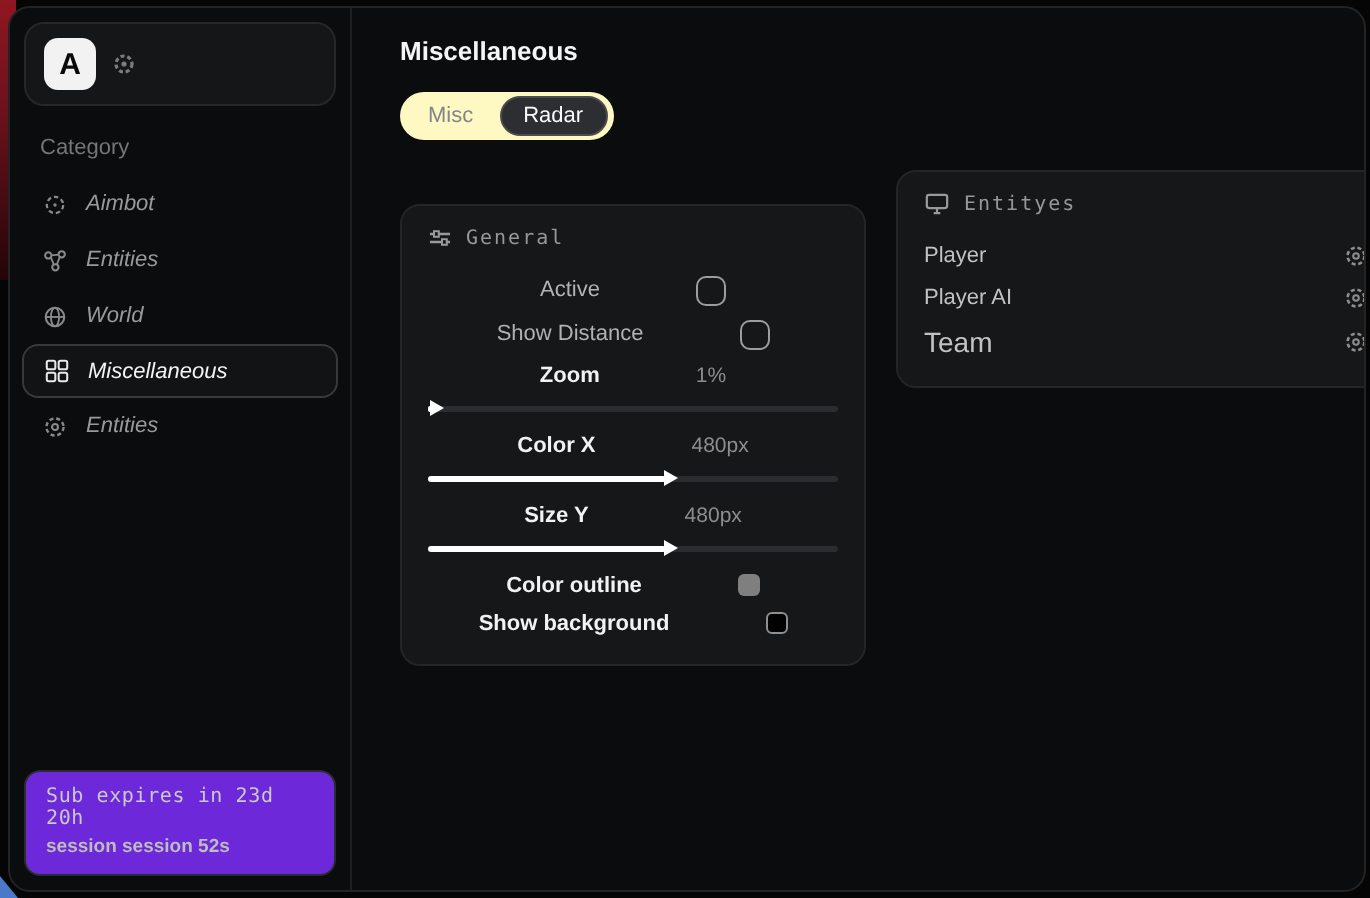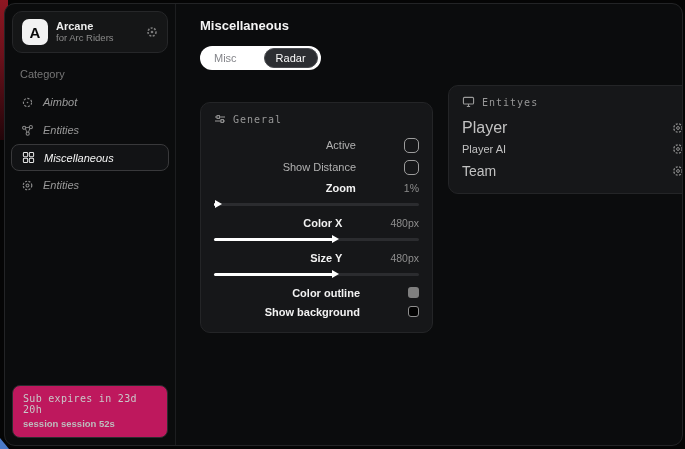--- a/index.html
+++ b/index.html
@@ -31,44 +31,44 @@
   .category { margin:15px 0 4px 15px; font-size:11px; color:#767676; }
 
   .nav { display:flex; flex-direction:column;font-style:italic; }
   .nav-item { height:28px; display:flex; align-items:center; gap:9px; padding-left:15px;
               color:#9a9a9a; font-size:11px; cursor:default; }
   .nav-item .ico { width:14px; height:14px; display:flex; align-items:center; justify-content:center; color:#8a8a8a; }
   .nav-item.sel { margin:0 6px; padding-left:9px; height:27px; background:#121315;
                   border:1px solid #39393b; border-radius:8px; color:#f4f4f4; }
   .nav-item.sel .ico { color:#e8e8e8; }
 
-  .sub-card { position:absolute; left:7px; right:7px; bottom:7px; background:#be185d;
+  .sub-card { position:absolute; left:7px; right:7px; bottom:7px; background:#6d28d9;
               border:1px solid #2b2c2e; border-radius:8px; padding:7px 10px 8px; }
   .sub-line1 { font-family:"DejaVu Sans Mono", monospace; font-size:10px; color:#c9c9c9; letter-spacing:0.3px; }
   .sub-line2 { margin-top:3px; font-size:9.5px; font-weight:bold; color:#bdbdbd; }
 
   
   .main { flex:1; padding:14px 16px 0 24px; }
   .page-title { font-size:13px; font-weight:bold; color:#f5f5f5; }
 
-  .tabs { margin-top:13px; display:inline-flex; align-items:center; gap:16px;
-          background:#ffffff; border-radius:999px; padding:2px 3px; }
+  .tabs { margin-top:13px; display:inline-flex; align-items:center; gap:2px;
+          background:#fef9c3; border-radius:999px; padding:2px 3px; }
   .tab { font-size:11px; padding:4px 11px; border-radius:999px; color:#84858a; cursor:default; }
   .tab.active { background:#2c2e32; border:1px solid #4a4c50; color:#fafafa; padding:3px 11px; }
 
   .panels { margin-top:15px; display:flex; gap:15px; align-items:flex-start; }
   .panel { background:#161719; border:1px solid #242527; border-radius:10px; padding:10px 13px 11px; }
   .panel.general { width:233px;margin-top:17px; }
   .panel.entities { width:273px; }
 
   .panel-head { display:flex; align-items:center; gap:7px; margin-bottom:9px;
                 font-family:"DejaVu Sans Mono", monospace; font-size:10px; letter-spacing:1px; color:#979797; }
   .panel-head .ico { color:#9a9a9a; display:flex; }
 
-  .row { display:flex; align-items:center; justify-content:flex-end; height:22px;gap:48px; }
+  .row { display:flex; align-items:center; justify-content:center; height:22px;gap:48px; }
   .row .lbl { font-size:11px; color:#b2b2b2; }
   .row .lbl.strong { color:#f2f2f2; font-weight:bold; }
   .row .val { font-size:10.5px; color:#8d8d8d; }
 
   .checkbox { width:15px; height:15px; border:1.5px solid #9d9d9d; border-radius:5px; background:transparent; }
 
   .slider { position:relative; height:10px; margin:1px 0 4px; display:flex; align-items:center; }
   .slider .track { position:relative; width:100%; height:3px; background:#2b2c2f; border-radius:2px; }
   .slider .fill { position:absolute; left:0; top:0; height:3px; background:#ffffff; border-radius:2px; }
   .slider .thumb { position:absolute; right:-6px; top:50%; transform:translateY(-50%);
@@ -90,24 +90,20 @@
 
 <div class="stage">
   <div class="bg-red"></div>
   <div class="bg-blue"></div>
 
   <div class="window">
 
     <div class="sidebar">
       <div class="brand-card">
         <div class="logo">A</div>
-        <div class="brand-text">
-          <div class="brand-name">Arcane</div>
-          <div class="brand-sub">for Arc Riders</div>
-        </div>
         <div class="brand-gear">
           <svg width="12" height="12" viewBox="0 0 12 12">
               <circle cx="6" cy="6" r="4" fill="none" stroke="currentColor" stroke-width="1.6" stroke-dasharray="2 1.4"></circle>
               <circle cx="6" cy="6" r="1.3" fill="currentColor"></circle>
             </svg>
         </div>
       </div>
 
       <div class="category">Category</div>
 
@@ -124,20 +120,30 @@
         <div class="nav-item">
           <span class="ico">
             <svg width="13" height="13" viewBox="0 0 14 14">
                 <circle cx="3.4" cy="4" r="1.7" fill="none" stroke="currentColor" stroke-width="1.1"></circle>
                 <circle cx="10.6" cy="3.4" r="1.7" fill="none" stroke="currentColor" stroke-width="1.1"></circle>
                 <circle cx="7.2" cy="10.4" r="1.7" fill="none" stroke="currentColor" stroke-width="1.1"></circle>
                 <path d="M4.8 5.2 L6.4 8.9 M9.6 4.8 L8 8.9 M5 4 L9 3.6" stroke="currentColor" stroke-width="1"></path>
               </svg>
           </span>
           <span>Entities</span>
+        </div>
+        <div class="nav-item">
+          <span class="ico">
+            <svg width="13" height="13" viewBox="0 0 14 14">
+                <circle cx="7" cy="7" r="5" fill="none" stroke="currentColor" stroke-width="1.1"></circle>
+                <ellipse cx="7" cy="7" rx="2.2" ry="5" fill="none" stroke="currentColor" stroke-width="1"></ellipse>
+                <path d="M2 7 H12" stroke="currentColor" stroke-width="1"></path>
+              </svg>
+          </span>
+          <span>World</span>
         </div>
         <div class="nav-item sel">
           <span class="ico">
             <svg width="13" height="13" viewBox="0 0 14 14">
                 <rect x="1.5" y="1.5" width="4.6" height="4.6" rx="1" fill="none" stroke="currentColor" stroke-width="1.1"></rect>
                 <rect x="7.9" y="1.5" width="4.6" height="4.6" rx="1" fill="none" stroke="currentColor" stroke-width="1.1"></rect>
                 <rect x="1.5" y="7.9" width="4.6" height="4.6" rx="1" fill="none" stroke="currentColor" stroke-width="1.1"></rect>
                 <rect x="7.9" y="7.9" width="4.6" height="4.6" rx="1" fill="none" stroke="currentColor" stroke-width="1.1"></rect>
               </svg>
           </span>
@@ -243,21 +249,21 @@
             <span class="ico">
               <svg width="13" height="12" viewBox="0 0 14 13">
                   <rect x="1.5" y="1.5" width="11" height="7.2" rx="1.2" fill="none" stroke="currentColor" stroke-width="1.2"></rect>
                   <path d="M5.2 11.4 H8.8 M7 8.7 V11.2" stroke="currentColor" stroke-width="1.2"></path>
                 </svg>
             </span>
             <span>Entityes</span>
           </div>
 
           <div class="ent-row">
-            <span class="lbl" style="font-size:16px;color:#c2c2c2;">Player</span>
+            <span class="lbl" style="font-size:11px;color:#c2c2c2;">Player</span>
             <span class="ent-right">
               <span class="row-gear">
                 <svg width="12" height="12" viewBox="0 0 12 12">
                     <circle cx="6" cy="6" r="4.2" fill="none" stroke="currentColor" stroke-width="1.3" stroke-dasharray="2 1.4"></circle>
                     <circle cx="6" cy="6" r="1.4" fill="none" stroke="currentColor" stroke-width="1"></circle>
                   </svg>
               </span>
               <span class="checkbox"></span>
             </span>
           </div>

